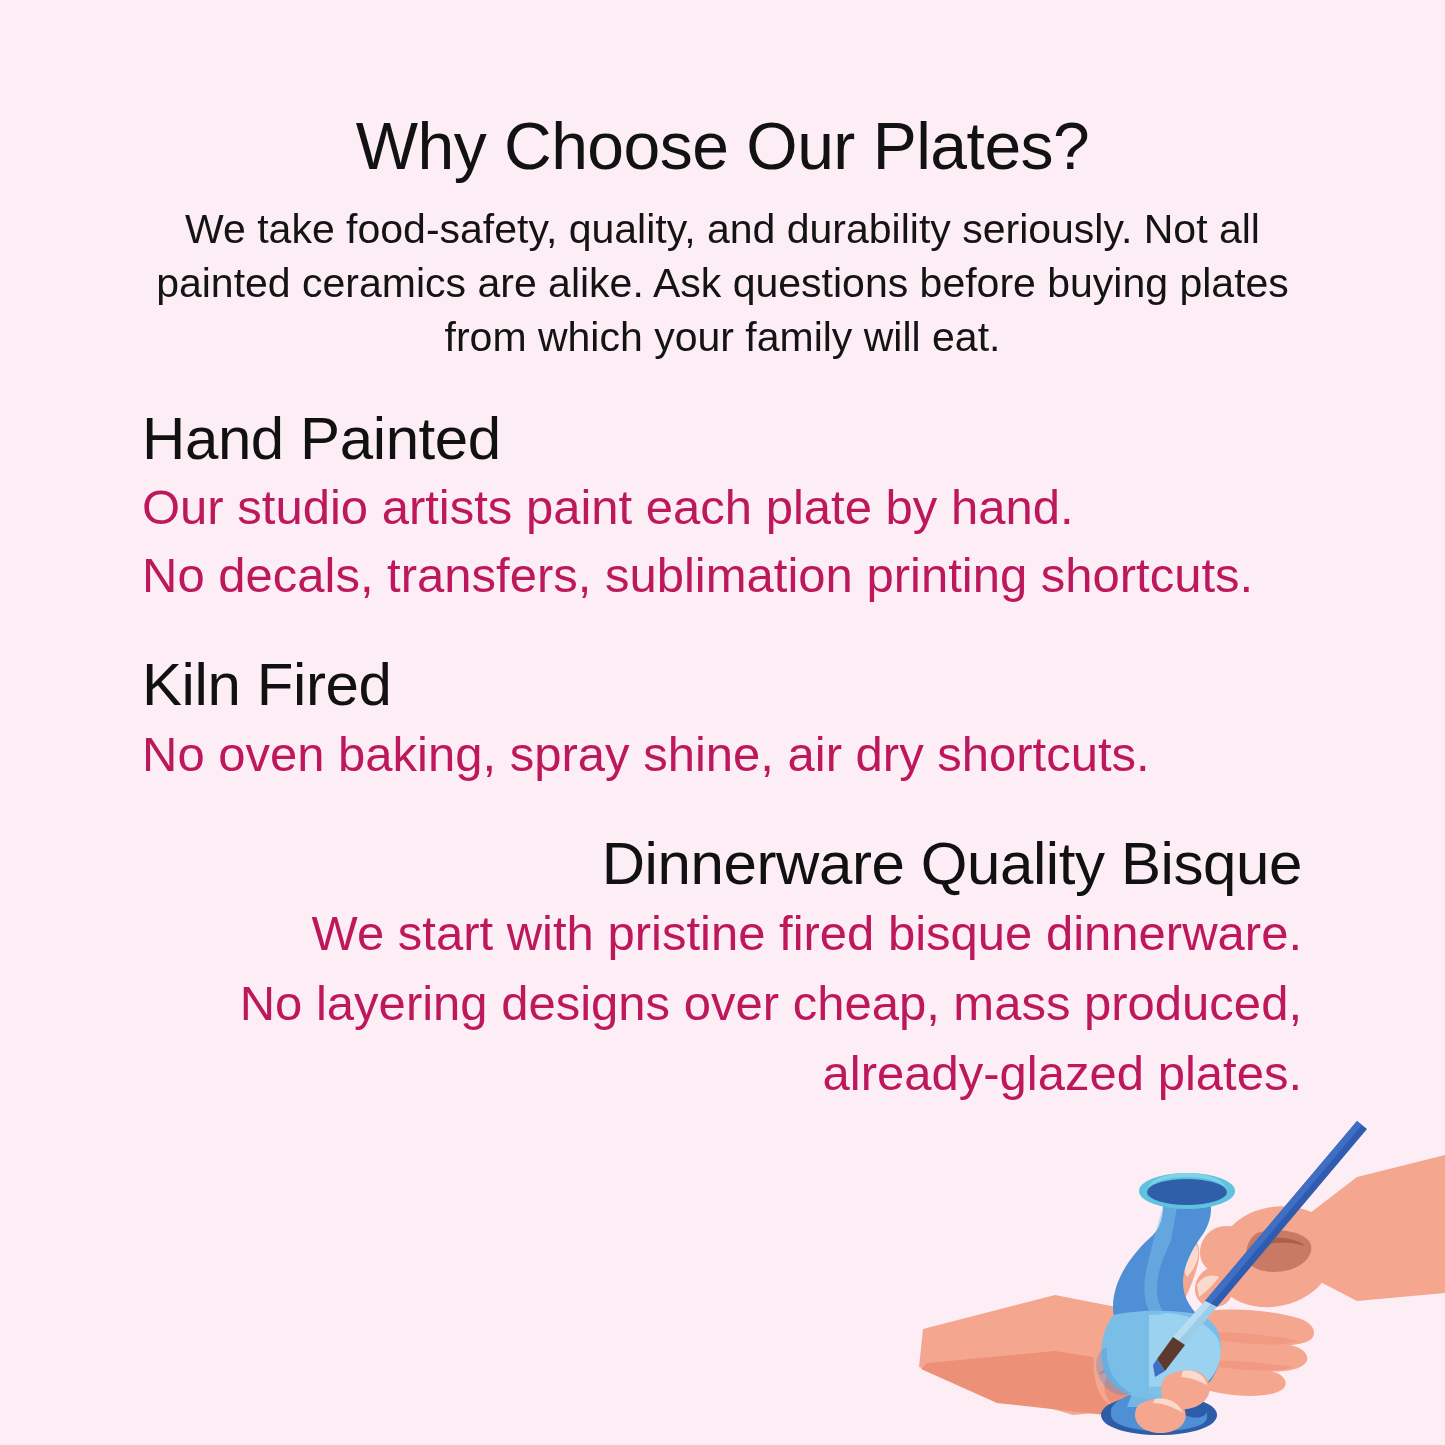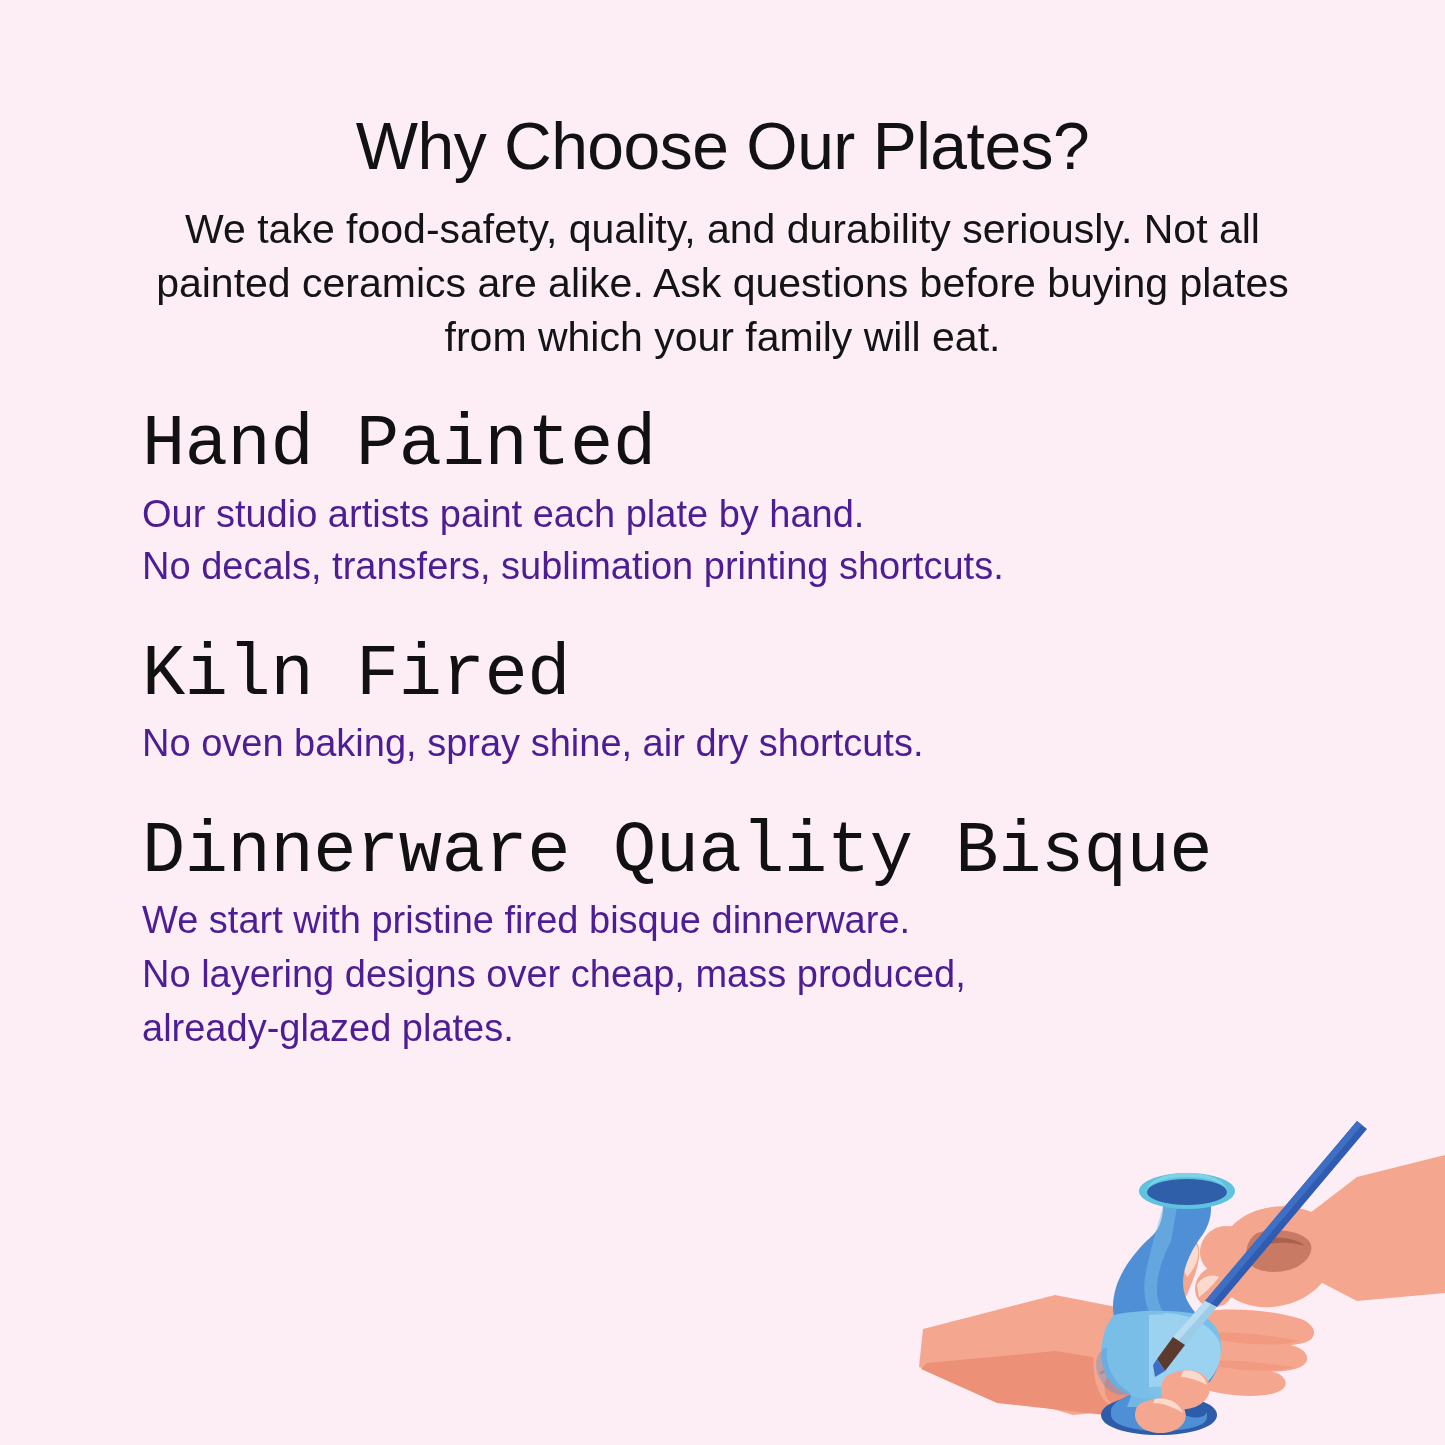--- a/index.html
+++ b/index.html
@@ -56,41 +56,42 @@
     position: absolute;
     left: 142px;
     top: 405px;
     width: 1160px;
   }
   .feature {
     margin: 0 0 42px 0;
   }
   .feature:last-child {
     margin-bottom: 8px;
+    text-align: right;
   }
   .feature-title {
     margin: 0 0 2px 0;
-    font-family: Liberation Mono, monospace;
-    font-weight: 400;
-    font-size: 72px;
+    font-family: Liberation Sans, sans-serif;
+    font-weight: 400;
+    font-size: 60px;
     line-height: 1.12;
     letter-spacing: -0.4px;
     color: #111111;
   }
   .feature-lines {
     margin: 0;
     padding: 0;
     list-style: none;
   }
   .feature-line {
     font-family: "Liberation Sans", sans-serif;
     font-weight: 400;
-    font-size: 38px;
+    font-size: 49px;
     line-height: 1.38;
-    color: #4c1d95;
+    color: #be185d;
     white-space: nowrap;
   }
   
   .feature.wide .feature-line {
     line-height: 1.42;
   }
 
   
   #illustration {
     position: absolute;

